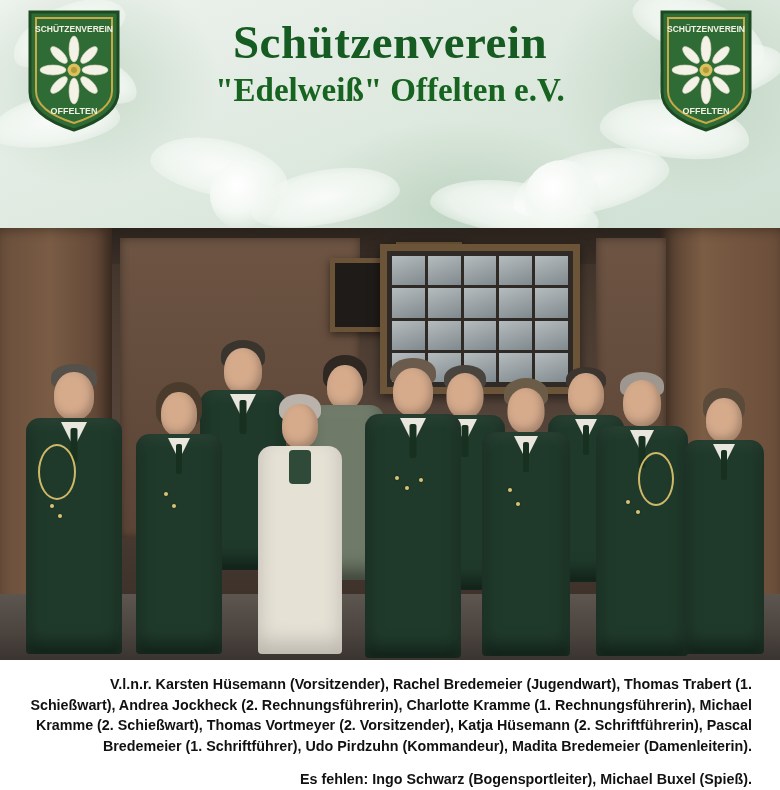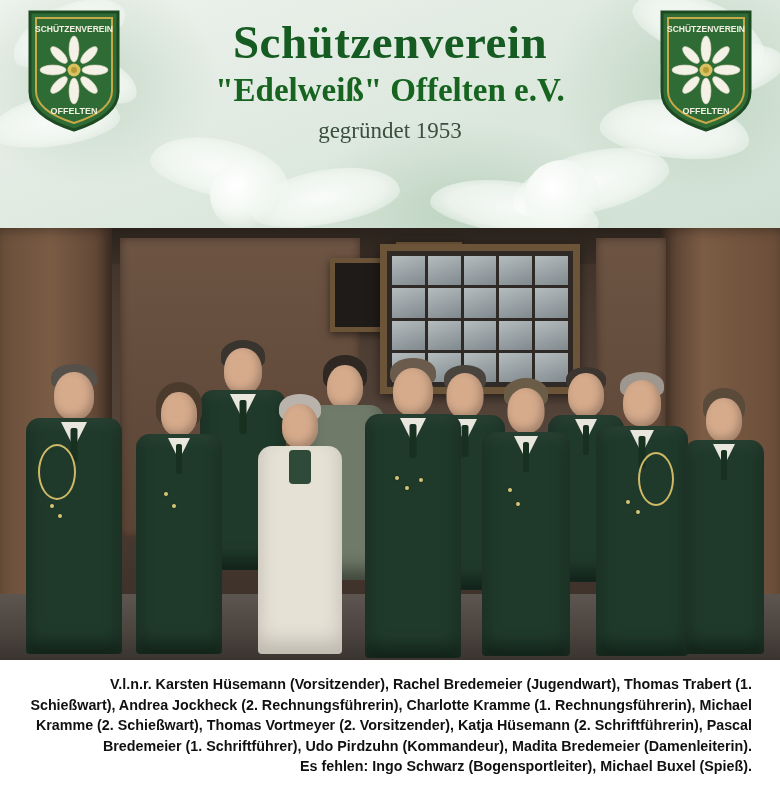--- a/index.html
+++ b/index.html
@@ -216,21 +216,21 @@
   .caption p {
     margin: 0;
     font-family: "Liberation Sans", sans-serif;
     font-size: 14.3px;
     line-height: 20.5px;
     font-weight: bold;
     color: #111111;
     text-align: right;
   }
   .caption p.second {
-    margin-top: 0;
+    margin-top: 13px;
   }
 </style>
 </head>
 <body>
 
 <div class="page">
 
   <div class="header">
 
     <div class="leafwash" style="left:-40px;top:-30px;width:260px;height:220px;"></div>
@@ -294,21 +294,20 @@
           <circle cx="0" cy="0" r="6.5" fill="#d7c25f"></circle>
           <circle cx="0" cy="0" r="3" fill="#b59a38"></circle>
         </g>
         <text x="48" y="106" text-anchor="middle" font-family="Liberation Sans, sans-serif" font-size="9" font-weight="bold" fill="#f2f0e2">OFFELTEN</text>
       </svg>
     </div>
 
     <div class="title-block">
       <div class="title-main">Schützenverein</div>
       <div class="title-sub">"Edelweiß" Offelten e.V.</div>
-      <div class="title-founded">gegründet 1953</div>
     </div>
 
   </div>
 
   <div class="photo">
     <div class="wall"></div>
     <div class="ceiling"></div>
     <div class="wall-left-door"></div>
     <div class="wall-right-door"></div>
     <div class="wall-panel" style="left:120px;top:10px;width:240px;height:300px;"></div>

